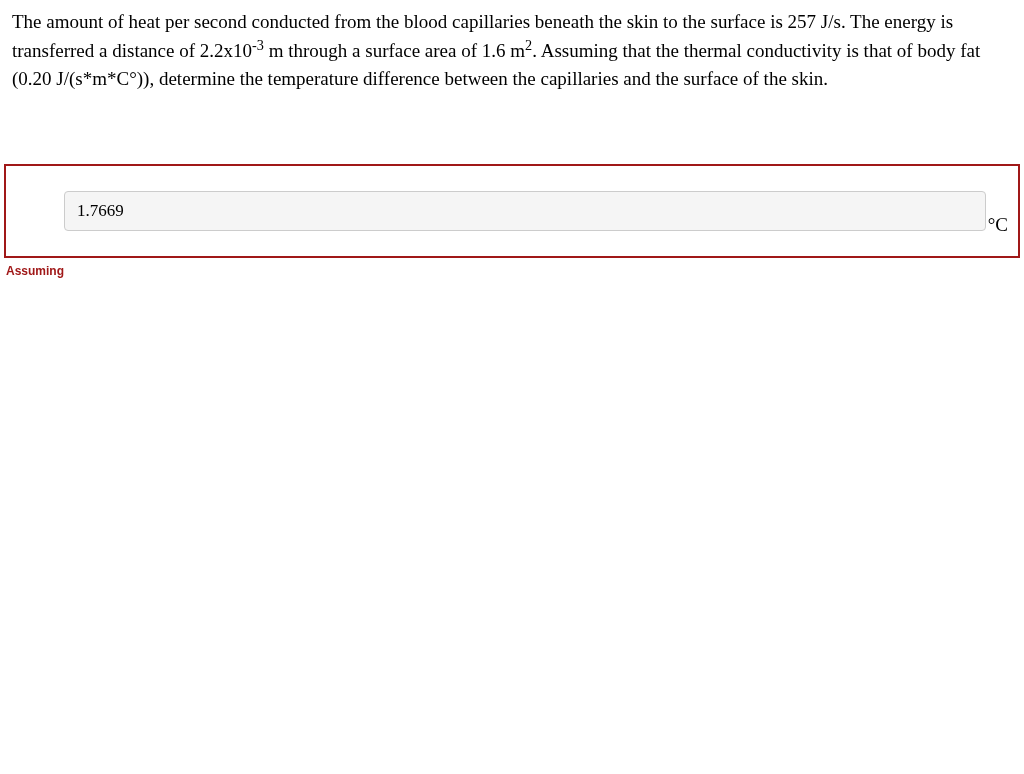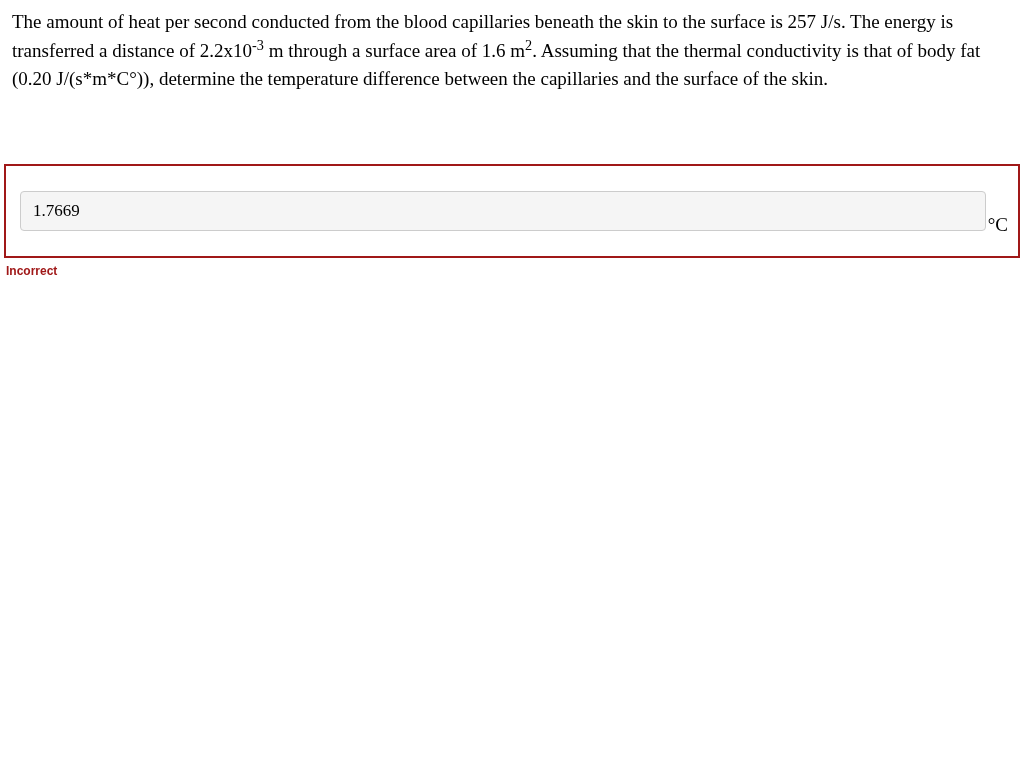--- a/index.html
+++ b/index.html
@@ -38,20 +38,21 @@
     .answer-input {
       flex: 1;
       height: 40px;
       border: 1px solid #cccccc;
       border-radius: 4px;
       background: #f5f5f5;
       padding: 8px 12px;
       font-size: 17px;
       font-family: Georgia, 'Times New Roman', serif;
       color: #000000;
+      margin-left: 44px;
     }
     .unit-label {
       font-size: 19px;
       color: #000000;
       padding-left: 2px;
       margin-top: 28px;
       font-family: Georgia, 'Times New Roman', serif;
     }
     .feedback-label {
       font-size: 12px;
@@ -66,14 +67,14 @@
 
 <div class="question-text">
   <span>The amount of heat per second conducted from the blood capillaries beneath the skin to the surface is 257 J/s. The energy is transferred a distance of 2.2x10</span><span class="sup">-3</span><span> m through a surface area of 1.6 m</span><span class="sup">2</span><span>. Assuming that the thermal conductivity is that of body fat (0.20 J/(s*m*C°)), determine the temperature difference between the capillaries and the surface of the skin.</span>
 </div>
 
 <div class="answer-wrapper">
   <div class="answer-box">
     <input type="text" class="answer-input" value="1.7669" style="">
     <span class="unit-label">°C</span>
   </div>
-  <div class="feedback-label">Incorrect</div>
+  <div class="feedback-label">Assuming</div>
 </div>
 
 </body></html>

